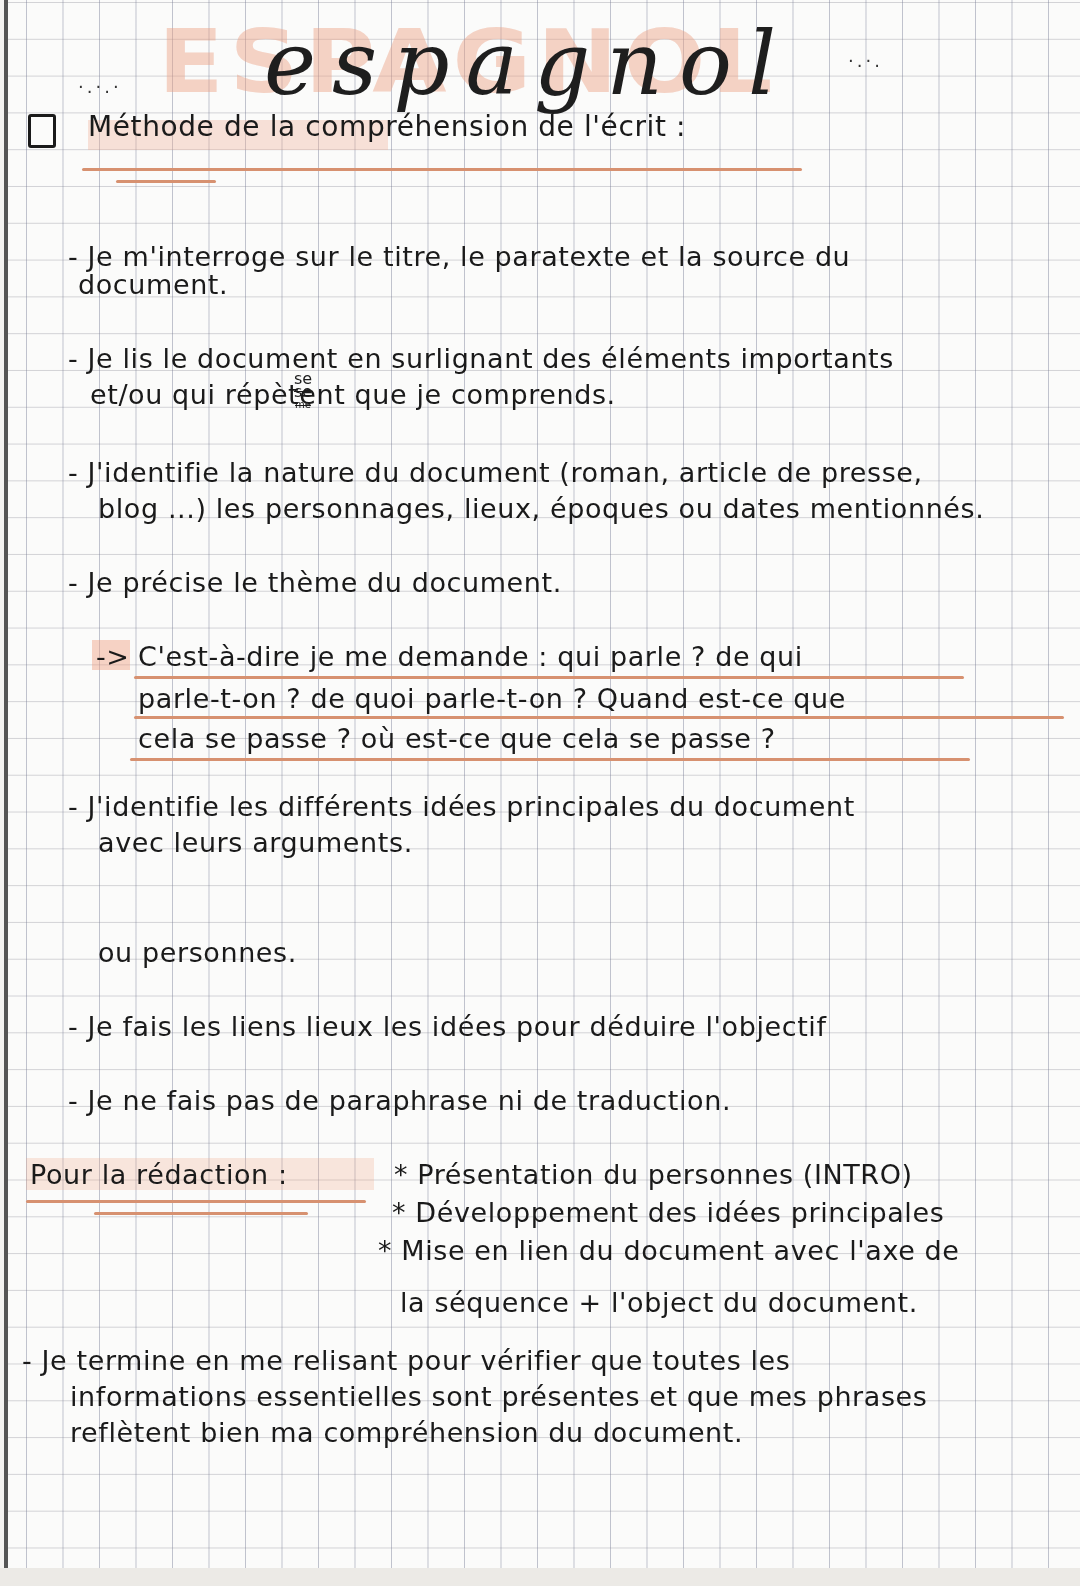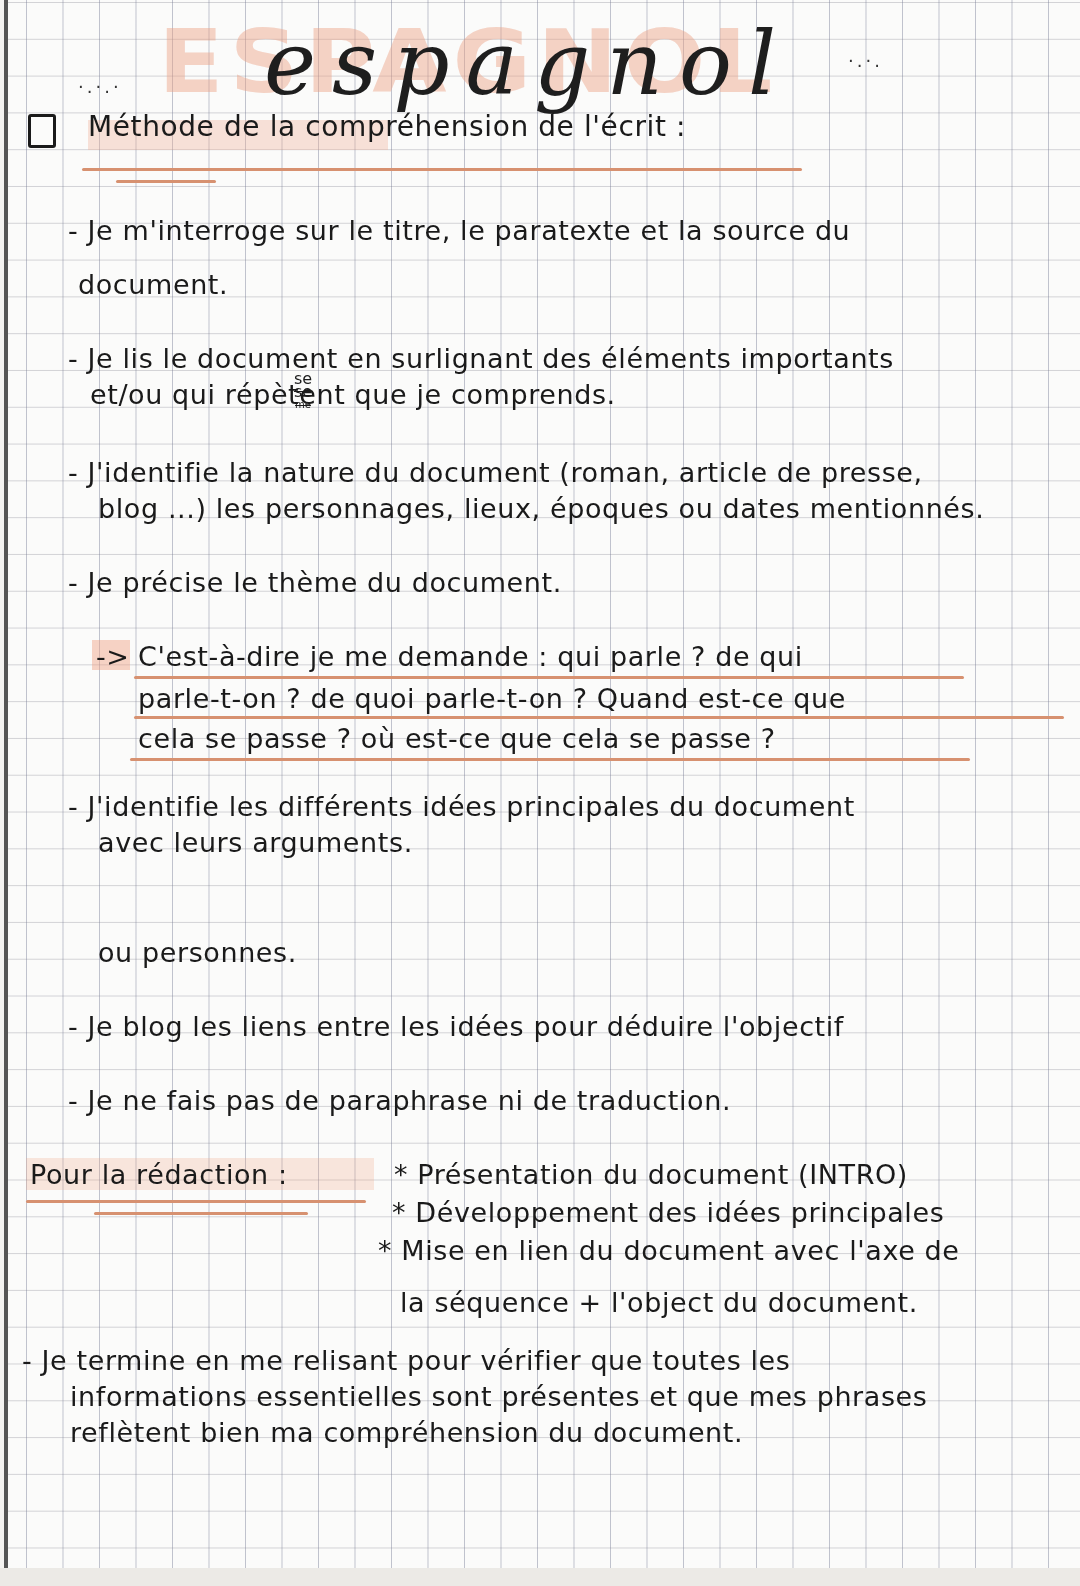--- a/index.html
+++ b/index.html
@@ -100,21 +100,21 @@
   <div class="title-dots-left">·.·.·</div>
   <div class="title">espagnol</div>
   <div class="title-dots-right">·.·.</div>
 
   <div class="checkbox"></div>
   <div class="heading-hl"></div>
   <div class="h-text heading">Méthode de la compréhension de l'écrit :</div>
   <div class="uline" style="left:74px; top:168px; width:720px;"></div>
   <div class="uline" style="left:108px; top:180px; width:100px;"></div>
 
-  <div class="h-text" style="left:60px; top:214px;">- Je m'interroge sur le titre, le paratexte et la source du</div>
+  <div class="h-text" style="left:60px; top:240px;">- Je m'interroge sur le titre, le paratexte et la source du</div>
   <div class="h-text" style="left:70px; top:268px;">document.</div>
 
   <div class="h-text" style="left:60px; top:342px;">- Je lis le document en surlignant des éléments importants</div>
   <div class="h-text" style="left:82px; top:378px;">et/ou qui     répètent que je comprends.</div>
   <div class="strike-stack">
     <div>se</div>
     <div class="s2">se</div>
     <div class="s3">me</div>
   </div>
 
@@ -130,29 +130,29 @@
   <div class="h-text" style="left:130px; top:682px;">parle-t-on ? de quoi parle-t-on ? Quand est-ce que</div>
   <div class="uline" style="left:126px; top:716px; width:930px;"></div>
   <div class="h-text" style="left:130px; top:722px;">cela se passe ? où est-ce que cela se passe ?</div>
   <div class="uline" style="left:122px; top:758px; width:840px;"></div>
 
   <div class="h-text" style="left:60px; top:790px;">- J'identifie les différents idées principales du document</div>
   <div class="h-text" style="left:90px; top:826px;text-align:right;">avec leurs arguments.</div>
 
   <div class="h-text" style="left:90px; top:936px;">ou personnes.</div>
 
-  <div class="h-text" style="left:60px; top:1010px;">- Je blog les liens entre les idées pour déduire l'objectif</div>
+  <div class="h-text" style="left:60px; top:1010px;">- Je fais les liens lieux les idées pour déduire l'objectif</div>
 
   <div class="h-text" style="left:60px; top:1084px;">- Je ne fais pas de paraphrase ni de traduction.</div>
 
   <div class="hl-box" style="left:18px; top:1158px; width:348px; height:32px; opacity:0.55;"></div>
   <div class="h-text" style="left:22px; top:1158px;">Pour la rédaction :</div>
   <div class="uline" style="left:18px; top:1200px; width:340px;"></div>
   <div class="uline" style="left:86px; top:1212px; width:214px;"></div>
-  <div class="h-text" style="left:386px; top:1158px;">* Présentation du document (INTRO)</div>
+  <div class="h-text" style="left:386px; top:1158px;">* Présentation du personnes (INTRO)</div>
   <div class="h-text" style="left:384px; top:1196px;">* Développement des idées principales</div>
   <div class="h-text" style="left:370px; top:1234px;">* Mise en lien du document avec l'axe de</div>
   <div class="h-text" style="left:392px; top:1270px;margin-top:16px;">la séquence + l'object du document.</div>
 
   <div class="h-text" style="left:14px; top:1344px;">- Je termine en me relisant pour vérifier que toutes les</div>
   <div class="h-text" style="left:62px; top:1380px;">informations essentielles sont présentes et que mes phrases</div>
   <div class="h-text" style="left:62px; top:1416px;">reflètent bien ma compréhension du document.</div>
 
 </div>
 <div class="bottom-edge"></div>

